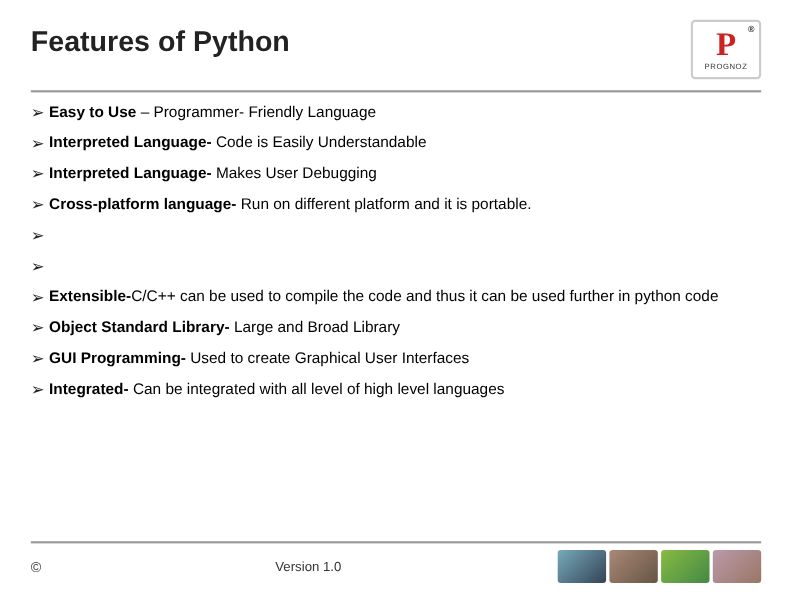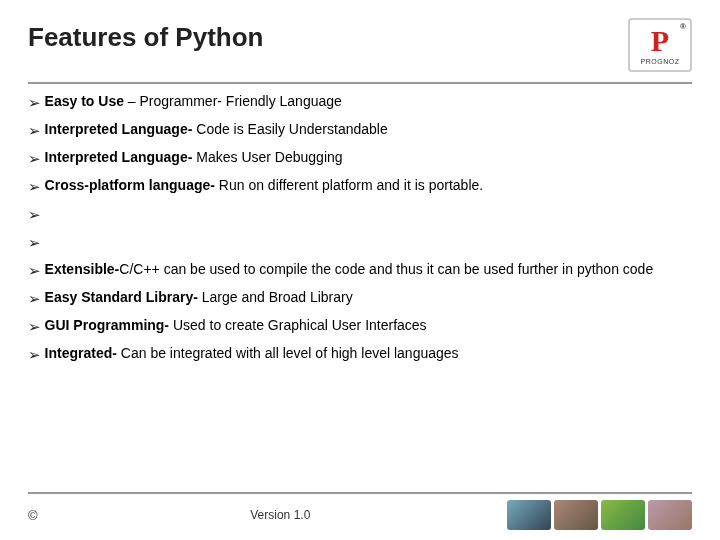--- a/index.html
+++ b/index.html
@@ -199,21 +199,21 @@
     <div class="bullet-item">
       <span class="bullet-arrow">➢</span>
       <span class="bullet-text">
         <span class="bold">Extensible-</span><span>C/C++ can be used to compile the code and thus it can be  used further in python code</span>
       </span>
     </div>
 
     <div class="bullet-item">
       <span class="bullet-arrow">➢</span>
       <span class="bullet-text">
-        <span class="bold">Easy Standard Library-</span><span> Large and Broad Library</span>
+        <span class="bold">Object Standard Library-</span><span> Large and Broad Library</span>
       </span>
     </div>
 
     <div class="bullet-item">
       <span class="bullet-arrow">➢</span>
       <span class="bullet-text">
         <span class="bold">GUI Programming-</span><span> Used to create Graphical User Interfaces</span>
       </span>
     </div>
 

